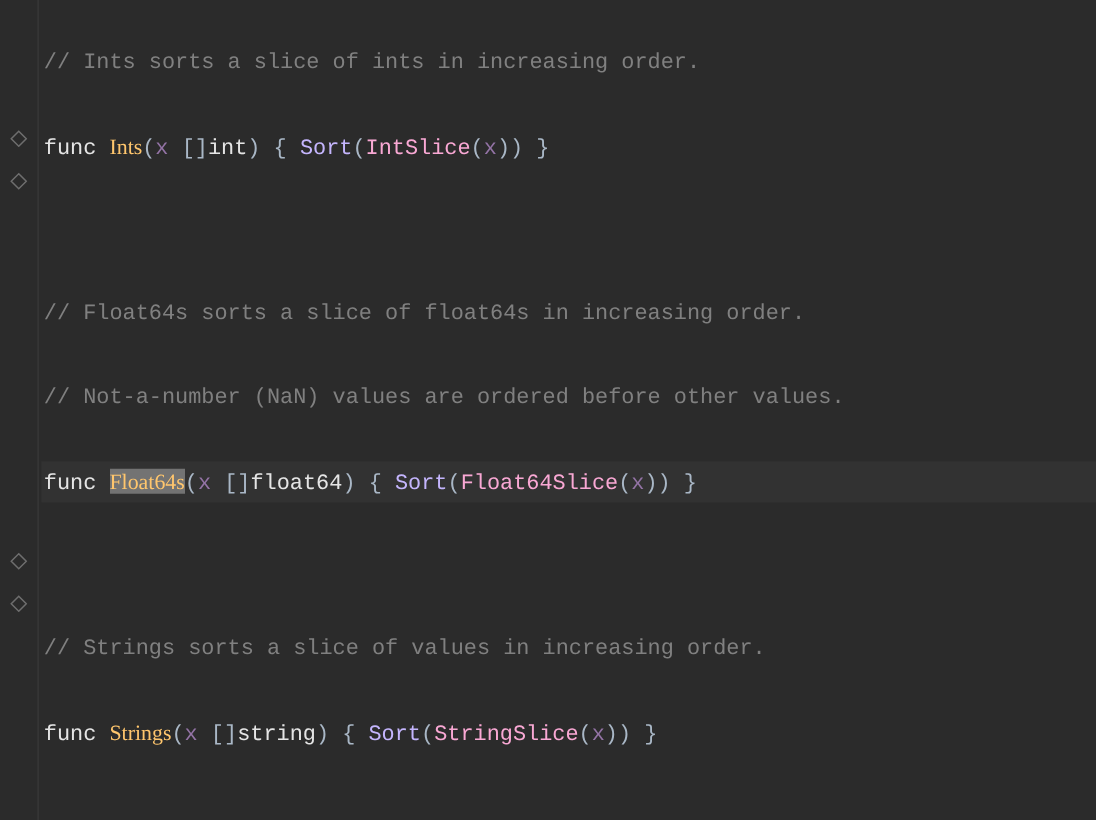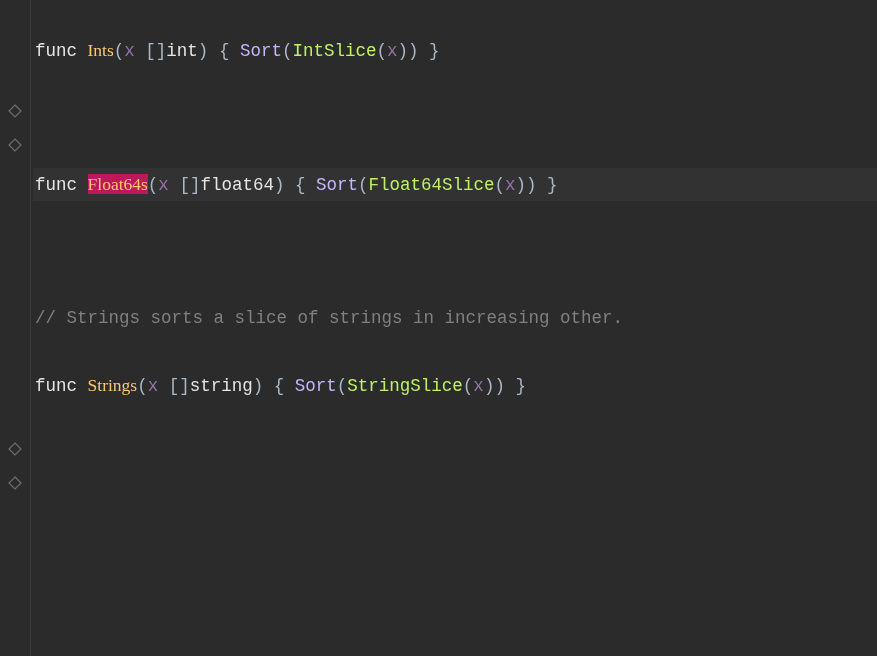--- a/index.html
+++ b/index.html
@@ -23,26 +23,26 @@
   }
   .code-area {
     position: absolute;
     left: 31px; top: 0; right: 0; bottom: 0;
     padding-left: 2px;
     white-space: pre;
     font-variant-ligatures: none;
   }
   .line { height: 33.5px; padding-left: 2px; }
   .hl-line { background: #323232; }
-  .hl-ident { background: #be185d; }
+  .hl-ident { background: #737373; }
   .kw   { color: #e5e5e5; }
   .fn   { color: #ffc66d; font-family: Liberation Serif, serif; }
   .par  { color: #a9b7c6; }
   .cmm  { color: #808080; }
-  .ptyp { color: #bef264; margin-top: 42px; }
+  .ptyp { color: #f9a8d4; margin-top: 42px; }
   .var  { color: #9373a5; }
   .brace{ color: #a9b7c6; }
   .sort-call { color: #c4b5fd; }
 
   
   .gutter .mark {
     position: absolute;
     left: 6px;
     width: 18px; height: 18px;
     display: flex; align-items: center; justify-content: center;
@@ -69,25 +69,28 @@
       </svg>
   </div>
   <div class="mark" style="top:474px">
     <svg width="14" height="14">
         <path d="M7 1 L13 7 L7 13 L1 7 Z" fill="none" stroke="#6e6e6e" stroke-width="1.2"></path>
       </svg>
   </div>
 </div>
 
 <div class="code-area">
+<div class="line"><span class="cmm">// Ints sorts a slice of ints in increasing order.</span></div>
 <div class="line"><span class="kw">func</span> <span class="fn">Ints</span><span class="par">(</span><span class="var">x</span> <span class="par">[]</span><span class="kw">int</span><span class="par">)</span> <span class="brace">{</span> <span class="sort-call">Sort</span><span class="par">(</span><span class="ptyp">IntSlice</span><span class="par">(</span><span class="var">x</span><span class="par">))</span> <span class="brace">}</span></div>
 <div class="line"></div>
+<div class="line"><span class="cmm">// Float64s sorts a slice of float64s in increasing order.</span></div>
+<div class="line"><span class="cmm">// Not-a-number (NaN) values are ordered before other values.</span></div>
 <div class="line hl-line"><span class="kw">func</span> <span class="fn hl-ident">Float64s</span><span class="par">(</span><span class="var">x</span> <span class="par">[]</span><span class="kw">float64</span><span class="par">)</span> <span class="brace">{</span> <span class="sort-call">Sort</span><span class="par">(</span><span class="ptyp">Float64Slice</span><span class="par">(</span><span class="var">x</span><span class="par">))</span> <span class="brace">}</span></div>
 <div class="line"></div>
-<div class="line"><span class="cmm">// Strings sorts a slice of strings in increasing other.</span></div>
+<div class="line"><span class="cmm">// Strings sorts a slice of values in increasing order.</span></div>
 <div class="line"><span class="kw">func</span> <span class="fn">Strings</span><span class="par">(</span><span class="var">x</span> <span class="par">[]</span><span class="kw">string</span><span class="par">)</span> <span class="brace">{</span> <span class="sort-call">Sort</span><span class="par">(</span><span class="ptyp">StringSlice</span><span class="par">(</span><span class="var">x</span><span class="par">))</span> <span class="brace">}</span></div>
 <div class="line"></div>
 
 
 
 
 
 
 
 

